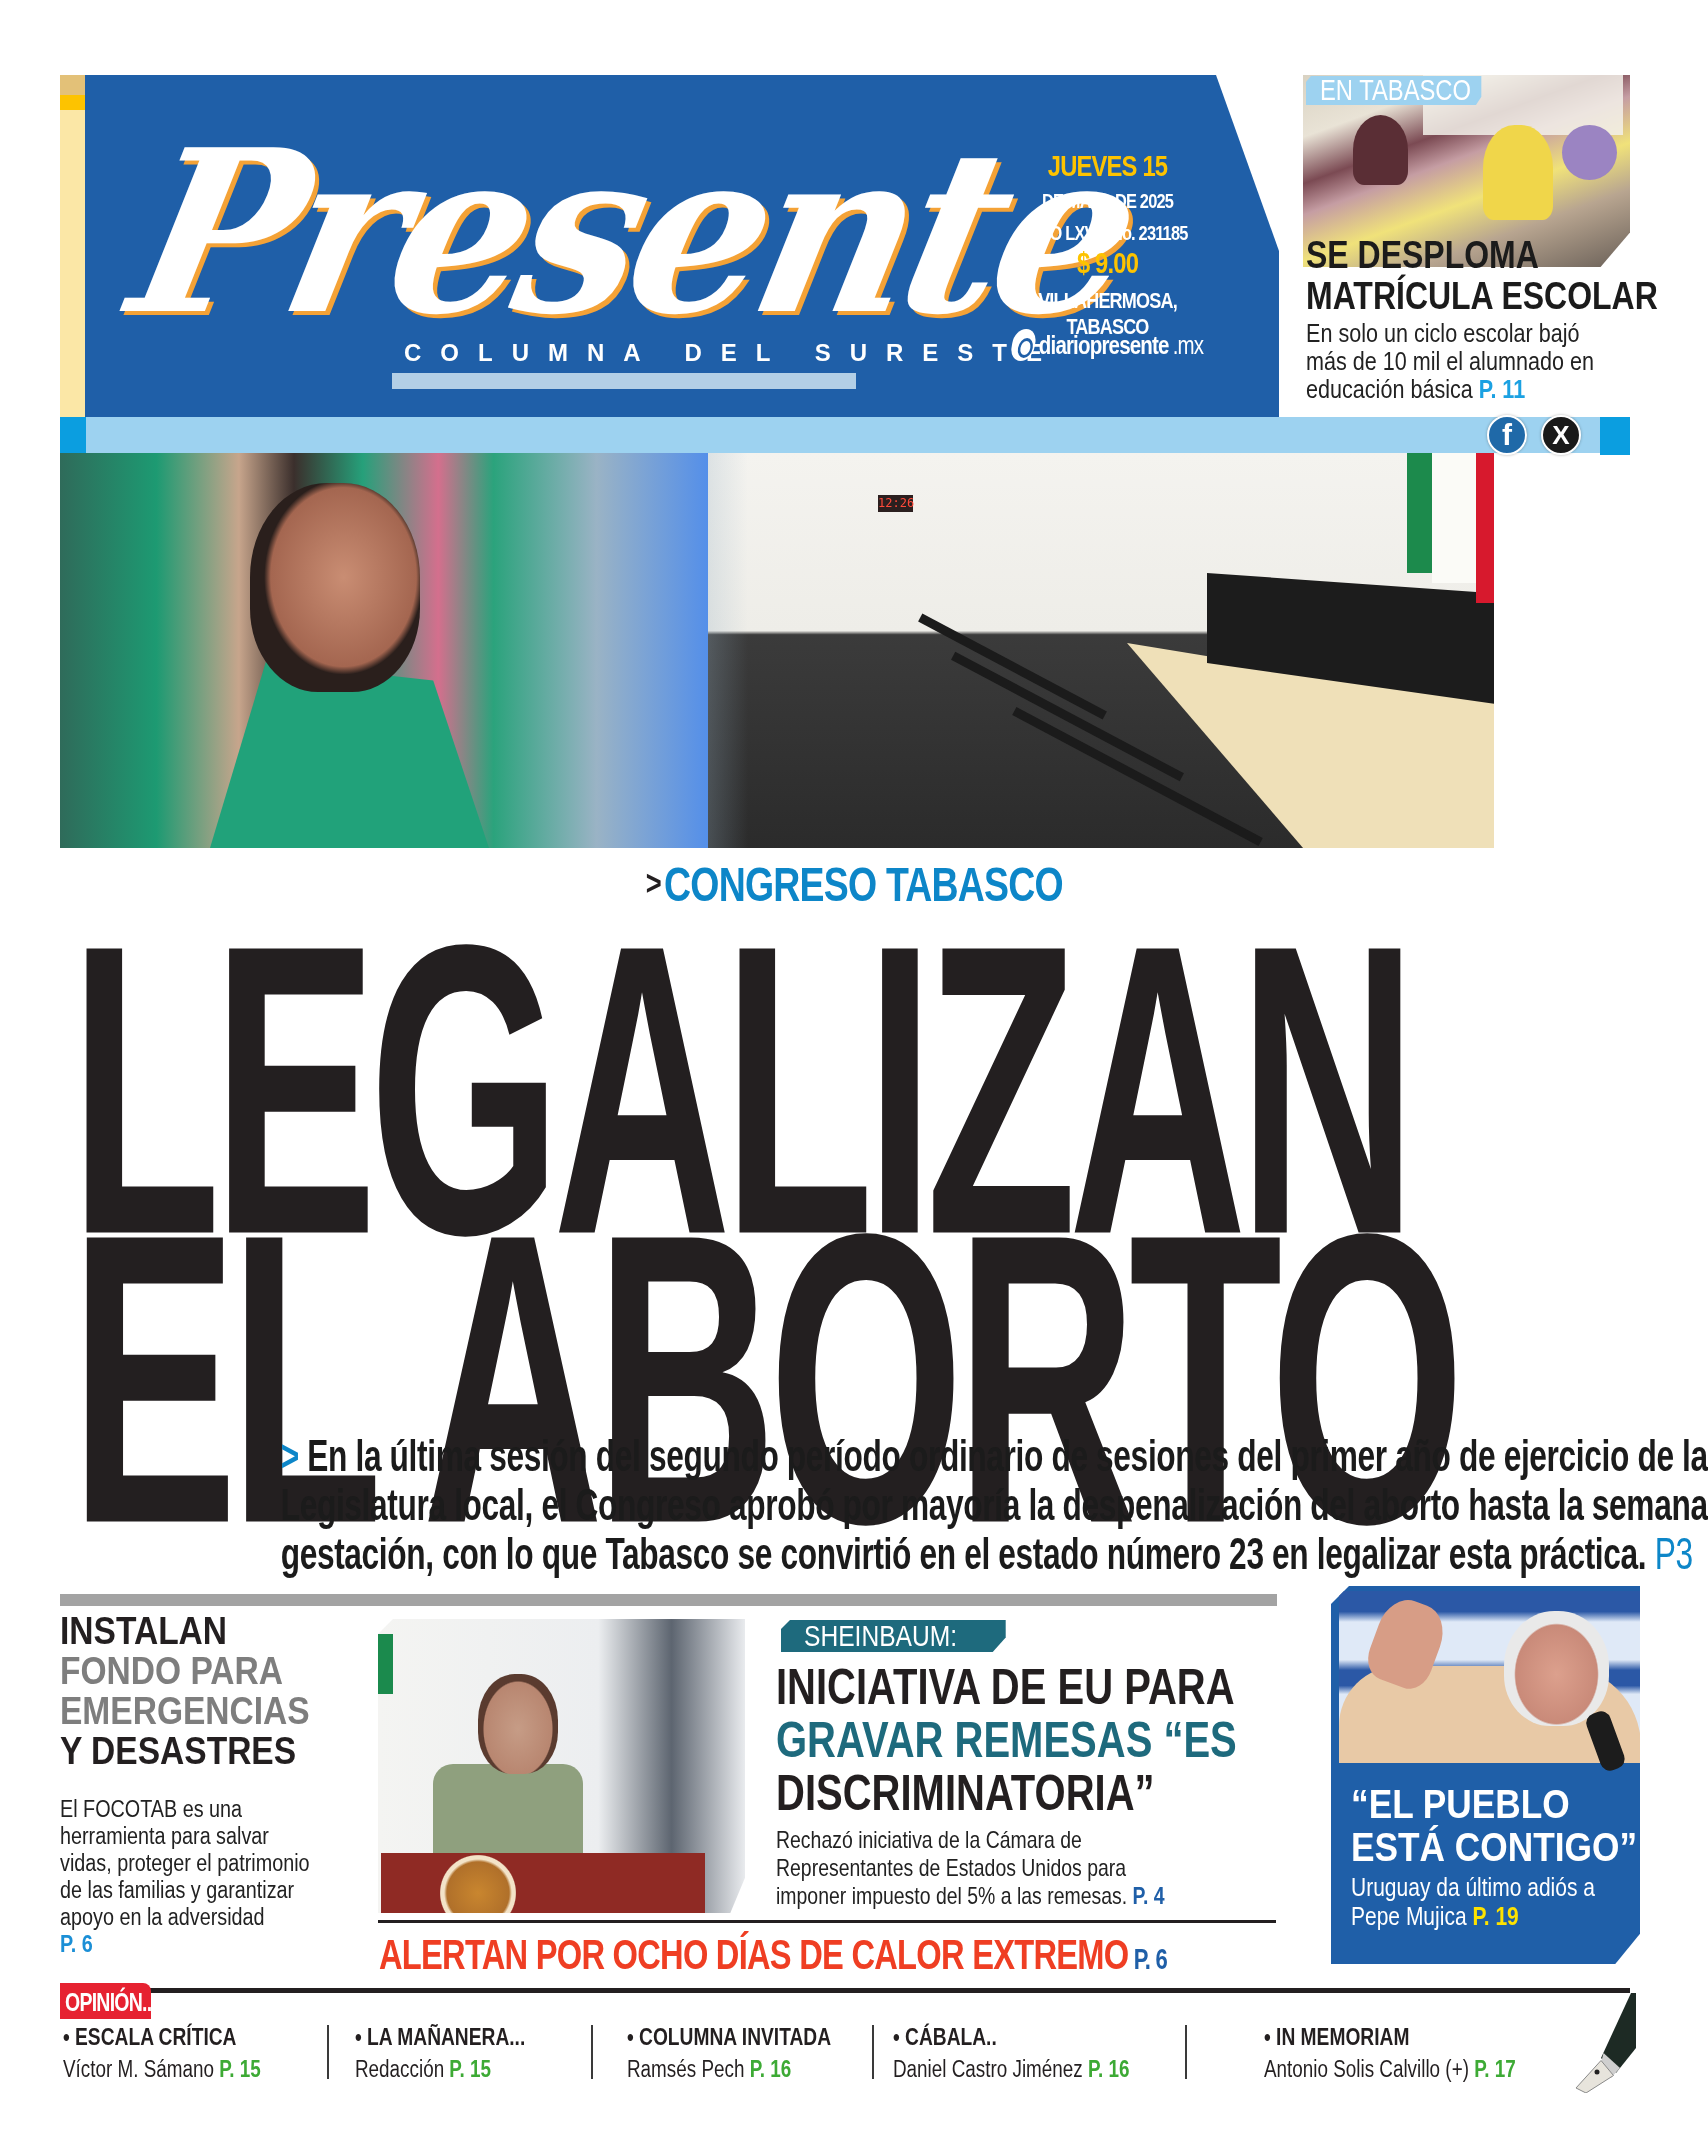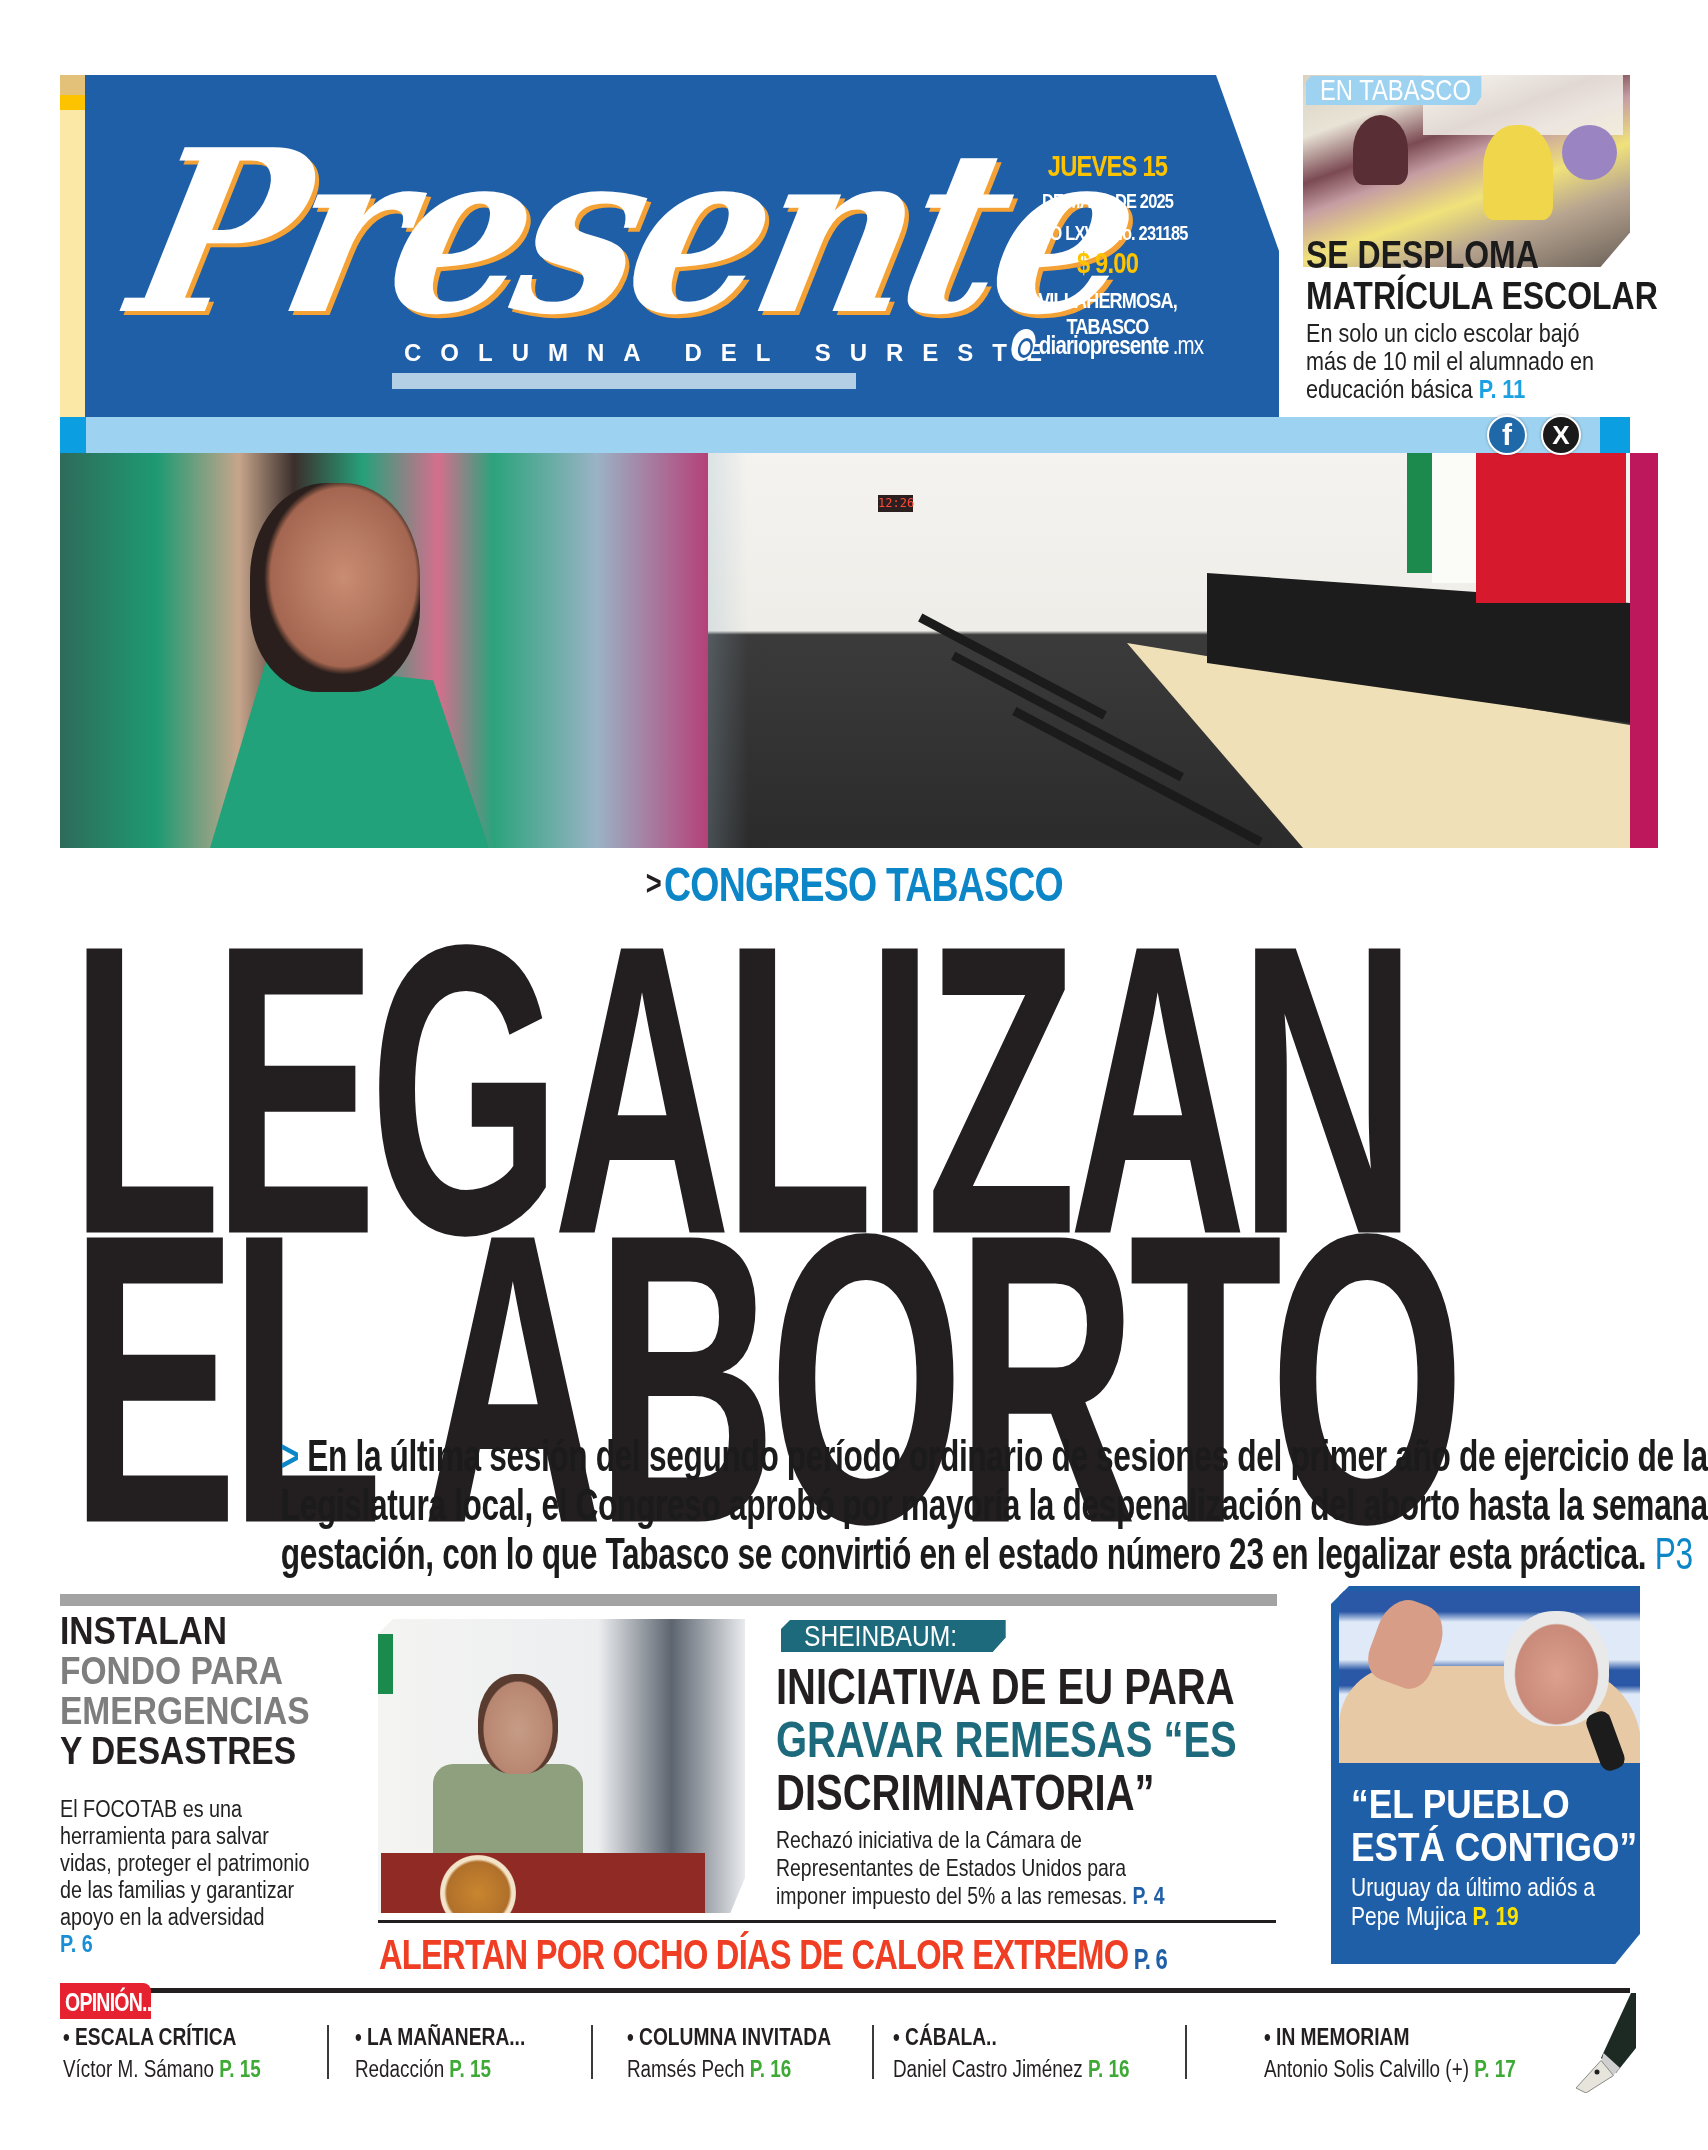--- a/index.html
+++ b/index.html
@@ -40,21 +40,21 @@
 
 
 #strip{left:60px;top:417px;width:1570px;height:36px;background:#9dd2f0}
 #strip-l{left:60px;top:417px;width:26px;height:38px;background:#0b9ee0}
 #strip-r{left:1600px;top:417px;width:30px;height:38px;background:#0b9ee0}
 .soc{position:absolute;top:415px;width:40px;height:40px;border-radius:50%;display:flex;align-items:center;justify-content:center;color:#fff;font-weight:bold;font-size:30px;border:2px solid #fff;box-shadow:0 0 3px rgba(0,0,0,.3)}
 #fb{left:1487px;background:#1f69a8}
 #xx{left:1541px;background:#1a1a1a;font-size:26px}
 
 
-#main-photo{left:60px;top:453px;width:1598px;height:395px;overflow:hidden;background:#be185d}
+#main-photo{left:60px;top:453px;width:1434px;height:395px;overflow:hidden;background:#3b82f6}
 #mp-left{position:absolute;left:0;top:0;width:688px;height:395px;background:linear-gradient(90deg,#2f6b5a 0%,#1d9a72 14%,#c7a58c 26%,#3b2f2c 34%,#26a07a 44%,#d46f8d 55%,#2ba37c 63%,#9ab3c5 78%,rgba(230,230,225,0) 100%)}
 #mp-face{position:absolute;left:190px;top:30px;width:170px;height:209px;border-radius:45% 45% 40% 40%;background:radial-gradient(ellipse at 55% 45%,#c98d73 0%,#a46650 55%,#2a1f1c 60%)}
 #mp-scarf{position:absolute;left:150px;top:209px;width:279px;height:186px;background:#21a27a;clip-path:polygon(20% 0,80% 10%,100% 100%,0 100%)}
 #mp-hall{position:absolute;left:648px;top:0;width:922px;height:395px;background:linear-gradient(180deg,#f4f3ef 0%,#eeede8 45%,#3b3b3b 46%,#2b2b2b 100%)}
 #mp-beige{position:absolute;left:1067px;top:190px;width:503px;height:205px;background:#efe0b8;clip-path:polygon(0 0,100% 40%,100% 100%,35% 100%)}
 #mp-desk{position:absolute;left:1147px;top:120px;width:423px;height:150px;background:#1c1c1c;clip-path:polygon(0 0,100% 20%,100% 100%,0 60%)}
 #mp-flag-g{position:absolute;left:1347px;top:0;width:25px;height:120px;background:#1c8a4c}
 #mp-flag-r{position:absolute;left:1416px;top:0;width:150px;height:150px;background:#d7192d}
 #mp-flag-w{position:absolute;left:1372px;top:0;width:45px;height:130px;background:#fbfbf7}
 #mp-clock{position:absolute;left:818px;top:42px;width:35px;height:17px;background:#2b1f1f;color:#ff4a3a;font-size:12px;font-family:"DejaVu Sans Mono",monospace;text-align:center;line-height:17px}

